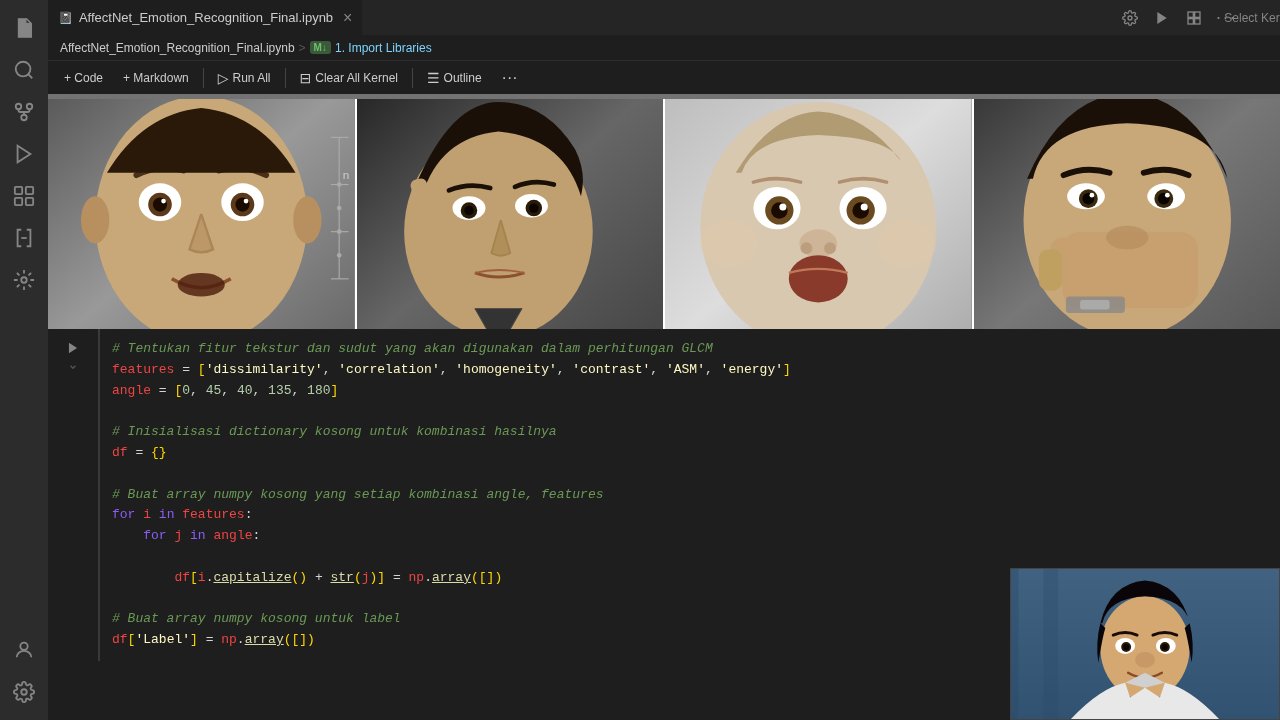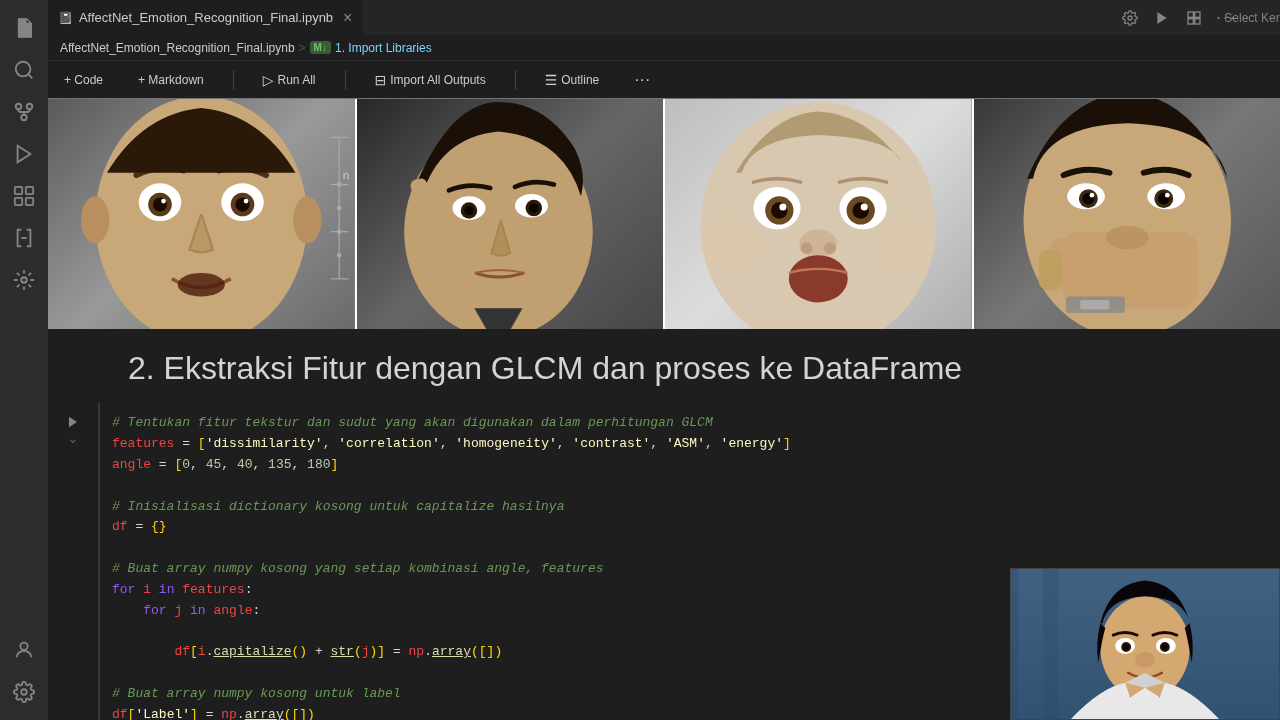--- a/index.html
+++ b/index.html
@@ -115,24 +115,24 @@
       border-bottom: 1px solid #2d2d2d;
     }
     .breadcrumb-sep { color: #555; }
 
     
     .toolbar {
       background: #1e1e1e;
       padding: 4px 8px;
       display: flex;
       align-items: center;
-      gap: 19px;
+      gap: 4px;
       flex-shrink: 0;
       height: 38px;
-      border-bottom: 1px solid #737373;
+      border-bottom: 5px solid #737373;
     }
     .toolbar-btn {
       display: flex;
       align-items: center;
       gap: 4px;
       padding: 3px 8px;
       border-radius: 4px;
       font-size: 12px;
       color: #cccccc;
       cursor: pointer;
@@ -375,21 +375,21 @@
     <button class="toolbar-btn">+ Code</button>
     <button class="toolbar-btn">+ Markdown</button>
     <div class="toolbar-sep"></div>
     <button class="toolbar-btn">
       <span class="btn-icon">▷</span>
       <span>Run All</span>
     </button>
     <div class="toolbar-sep"></div>
     <button class="toolbar-btn">
       <span class="btn-icon">⊟</span>
-      <span>Import All Outputs</span>
+      <span>Clear All Kernel</span>
     </button>
     <div class="toolbar-sep"></div>
     <button class="toolbar-btn">
       <span class="btn-icon">☰</span>
       <span>Outline</span>
     </button>
     <button class="toolbar-btn" style="font-size:16px;">···</button>
   </div>
 
   <div class="notebook-content">
@@ -560,40 +560,39 @@
           <rect x="55" y="145" width="20" height="35" rx="8" fill="#c0a060"></rect>
 
           <rect x="78" y="185" width="50" height="14" rx="3" fill="#888" opacity="0.8"></rect>
           <rect x="90" y="188" width="25" height="8" rx="2" fill="#aaa"></rect>
 
           <ellipse cx="130" cy="135" rx="18" ry="10" fill="#b89060" opacity="0.8"></ellipse>
         </svg>
       </div>
     </div>
 
-    <div class="section-heading">2. Ekstraksi Fitur dengan GLCM dan proses ke DataFrame</div>
 
     <div class="code-cell">
       <div class="cell-gutter">
         <div class="run-btn">
           <svg width="14" height="14" viewBox="0 0 24 24" fill="currentColor">
               <polygon points="5,3 19,12 5,21"></polygon>
             </svg>
         </div>
         <div class="collapse-btn">
           <svg width="10" height="10" viewBox="0 0 24 24" fill="none" stroke="currentColor" stroke-width="3">
               <path d="M6 9l6 6 6-6"></path>
             </svg>
         </div>
       </div>
       <div class="code-block"><span class="c-comment"># Tentukan fitur tekstur dan sudut yang akan digunakan dalam perhitungan GLCM</span>
 <span class="c-var">features</span><span class="c-op"> = </span><span class="c-bracket">[</span><span class="c-str">'dissimilarity'</span><span class="c-op">, </span><span class="c-str">'correlation'</span><span class="c-op">, </span><span class="c-str">'homogeneity'</span><span class="c-op">, </span><span class="c-str">'contrast'</span><span class="c-op">, </span><span class="c-str">'ASM'</span><span class="c-op">, </span><span class="c-str">'energy'</span><span class="c-bracket">]</span>
 <span class="c-var">angle</span><span class="c-op"> = </span><span class="c-bracket">[</span><span class="c-num">0</span><span class="c-op">, </span><span class="c-num">45</span><span class="c-op">, </span><span class="c-num">40</span><span class="c-op">, </span><span class="c-num">135</span><span class="c-op">, </span><span class="c-num">180</span><span class="c-bracket">]</span>
 
-<span class="c-comment"># Inisialisasi dictionary kosong untuk capitalize hasilnya</span>
+<span class="c-comment"># Inisialisasi dictionary kosong untuk kombinasi hasilnya</span>
 <span class="c-var">df</span><span class="c-op"> = </span><span class="c-bracket">{}</span>
 
 <span class="c-comment"># Buat array numpy kosong yang setiap kombinasi angle, features</span>
 <span class="c-kw">for</span><span class="c-op"> </span><span class="c-var">i</span><span class="c-op"> </span><span class="c-kw">in</span><span class="c-op"> </span><span class="c-var">features</span><span class="c-op">:</span>
 <span class="c-op">    </span><span class="c-kw">for</span><span class="c-op"> </span><span class="c-var">j</span><span class="c-op"> </span><span class="c-kw">in</span><span class="c-op"> </span><span class="c-var">angle</span><span class="c-op">:</span>
 
 <span class="c-op">        </span><span class="c-var">df</span><span class="c-bracket">[</span><span class="c-var">i</span><span class="c-op">.</span><span class="c-fn">capitalize</span><span class="c-bracket">()</span><span class="c-op"> + </span><span class="c-fn">str</span><span class="c-bracket">(</span><span class="c-var">j</span><span class="c-bracket">)]</span><span class="c-op"> = </span><span class="c-var">np</span><span class="c-op">.</span><span class="c-fn">array</span><span class="c-bracket">([</span><span class="c-bracket">])</span>
 
 <span class="c-comment"># Buat array numpy kosong untuk label</span>
 <span class="c-var">df</span><span class="c-bracket">[</span><span class="c-str">'Label'</span><span class="c-bracket">]</span><span class="c-op"> = </span><span class="c-var">np</span><span class="c-op">.</span><span class="c-fn">array</span><span class="c-bracket">([</span><span class="c-bracket">])</span></div>

